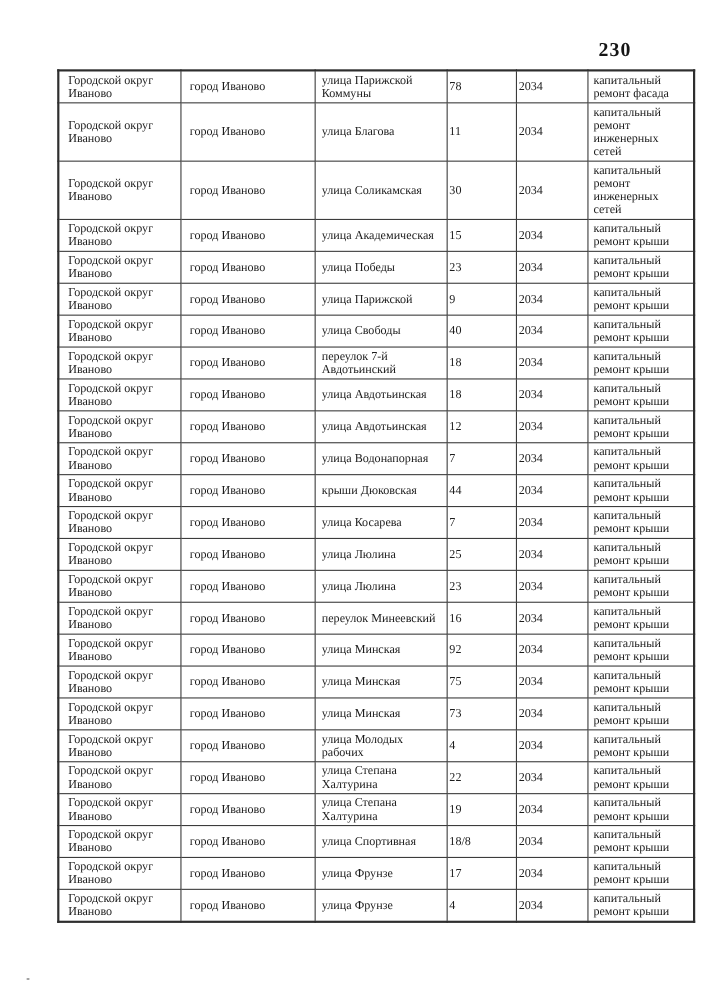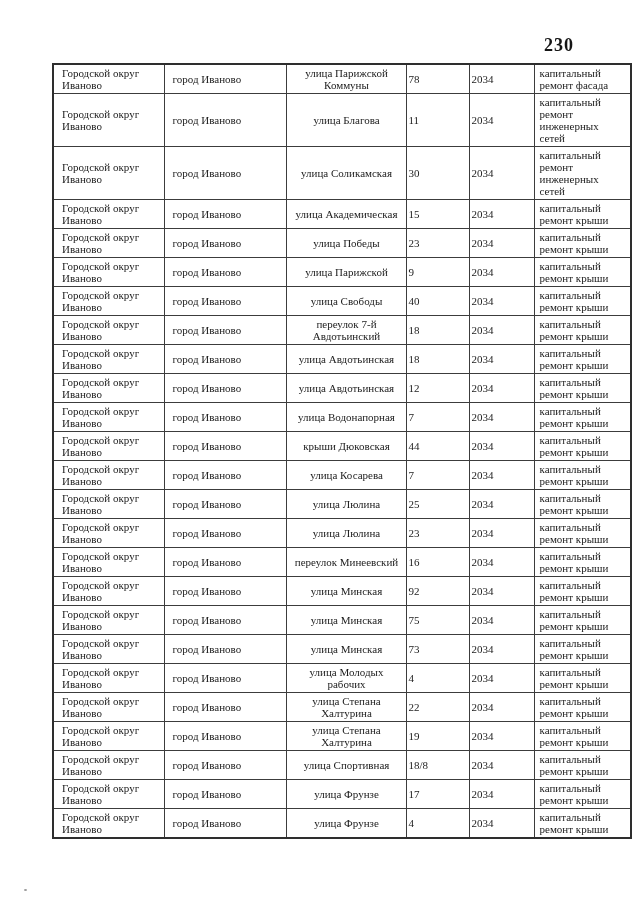--- a/index.html
+++ b/index.html
@@ -42,21 +42,20 @@
     padding: 2px 5px 2px 8px;
     vertical-align: middle;
     word-wrap: break-word;
   }
   table.repair-table td.num {
     text-align: left;
     padding: 2px 2px;
   }
   table.repair-table td.street {
     padding-left: 6px;
-    text-align: center;
   }
   table.repair-table td.work {
     padding-left: 5px;
     padding-right: 6px;
   }
   .scan-artifact {
     position: absolute;
     left: 24px;
     top: 889px;
     width: 3px;

